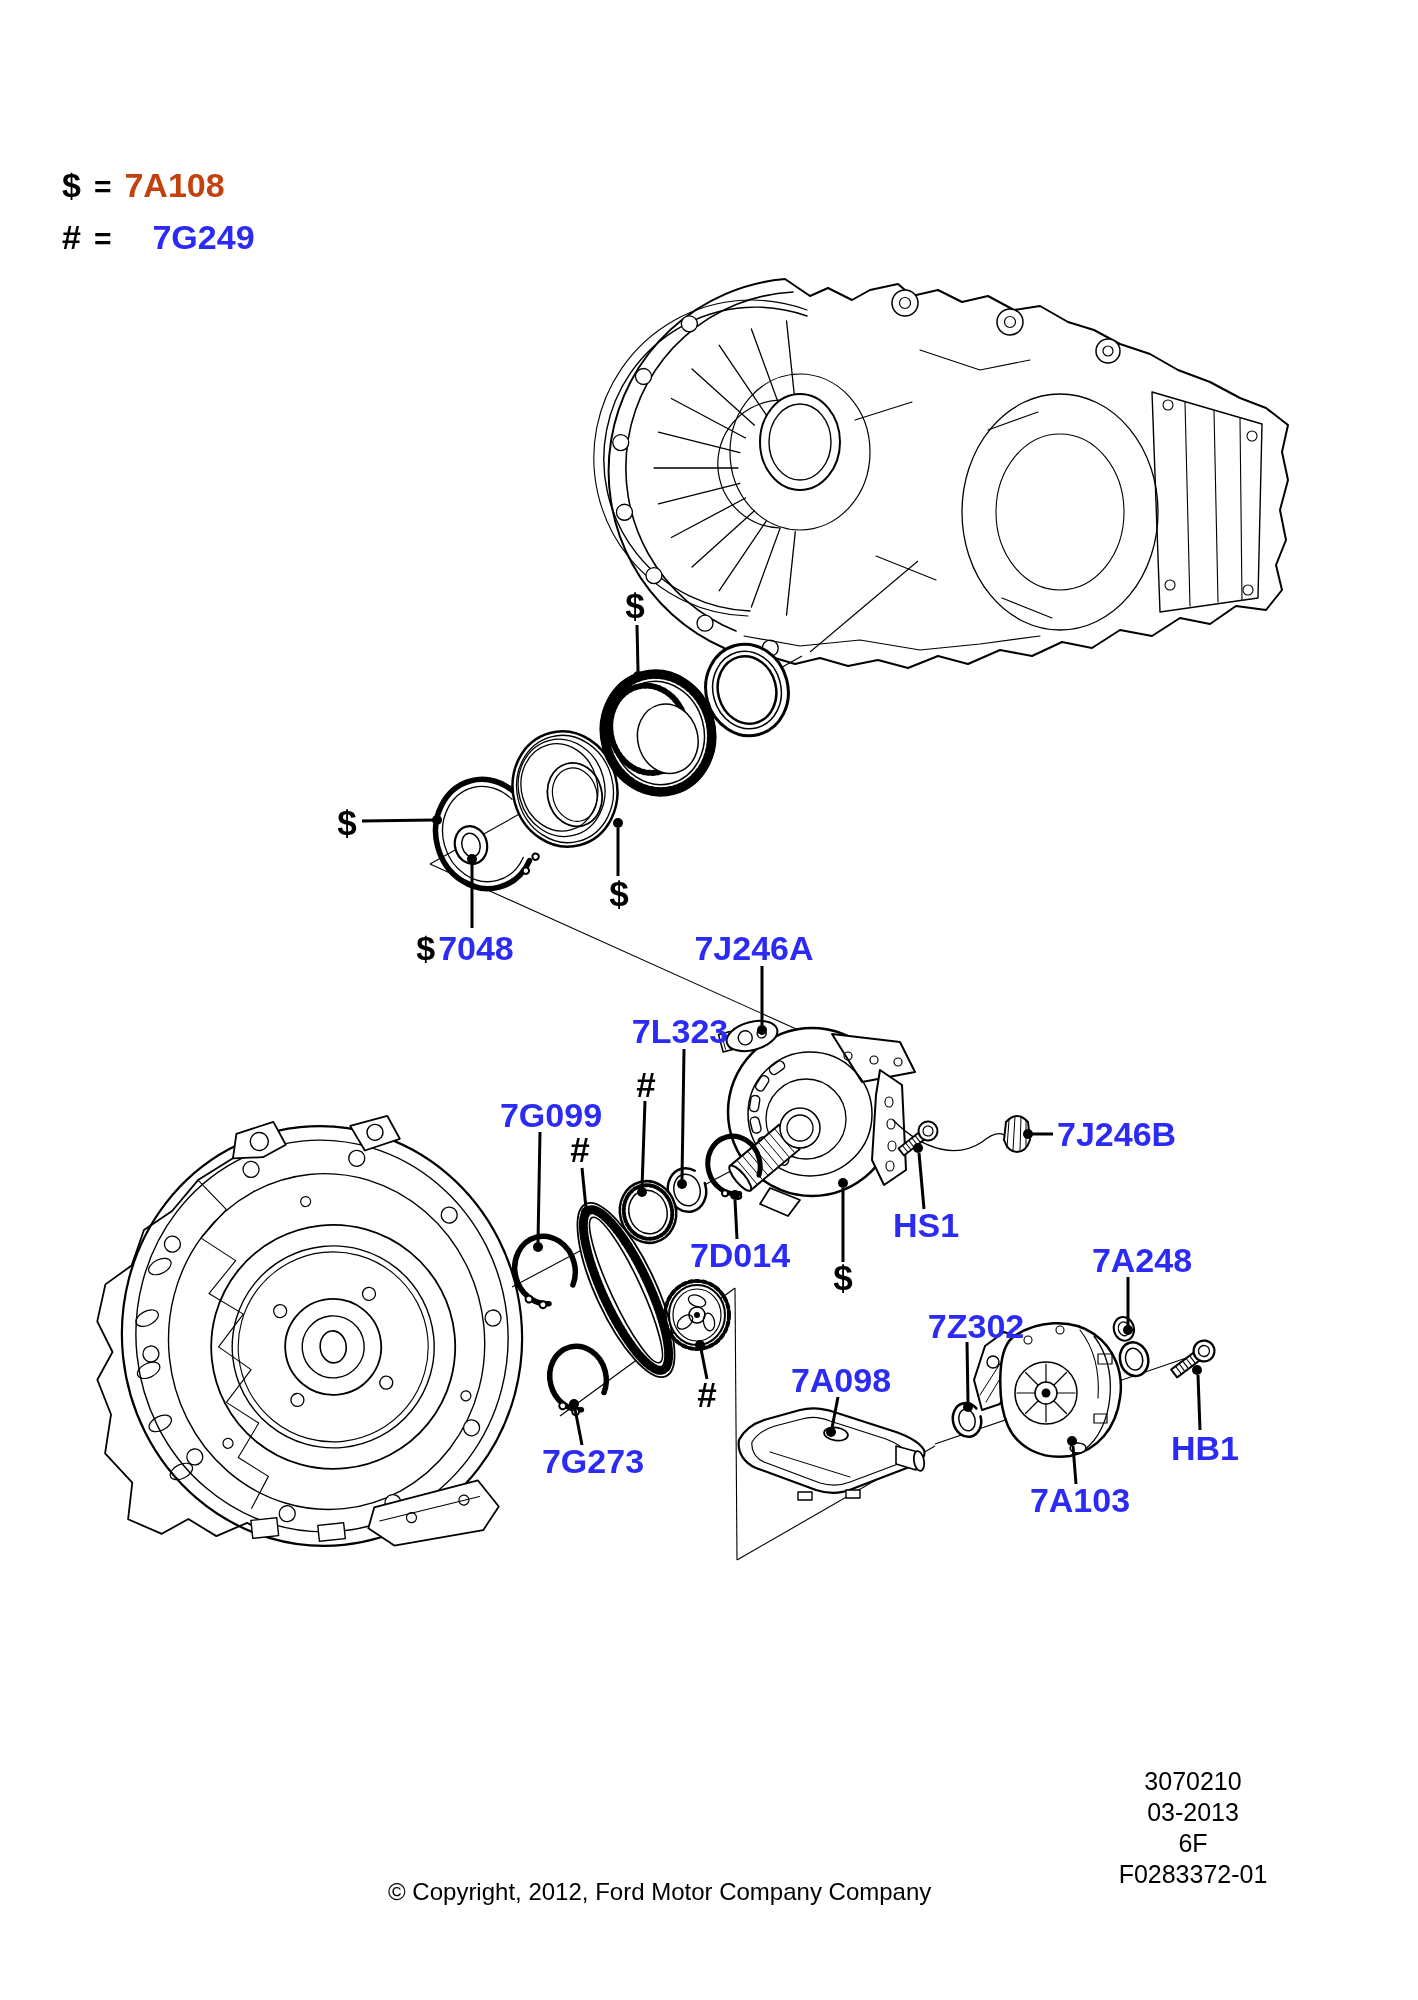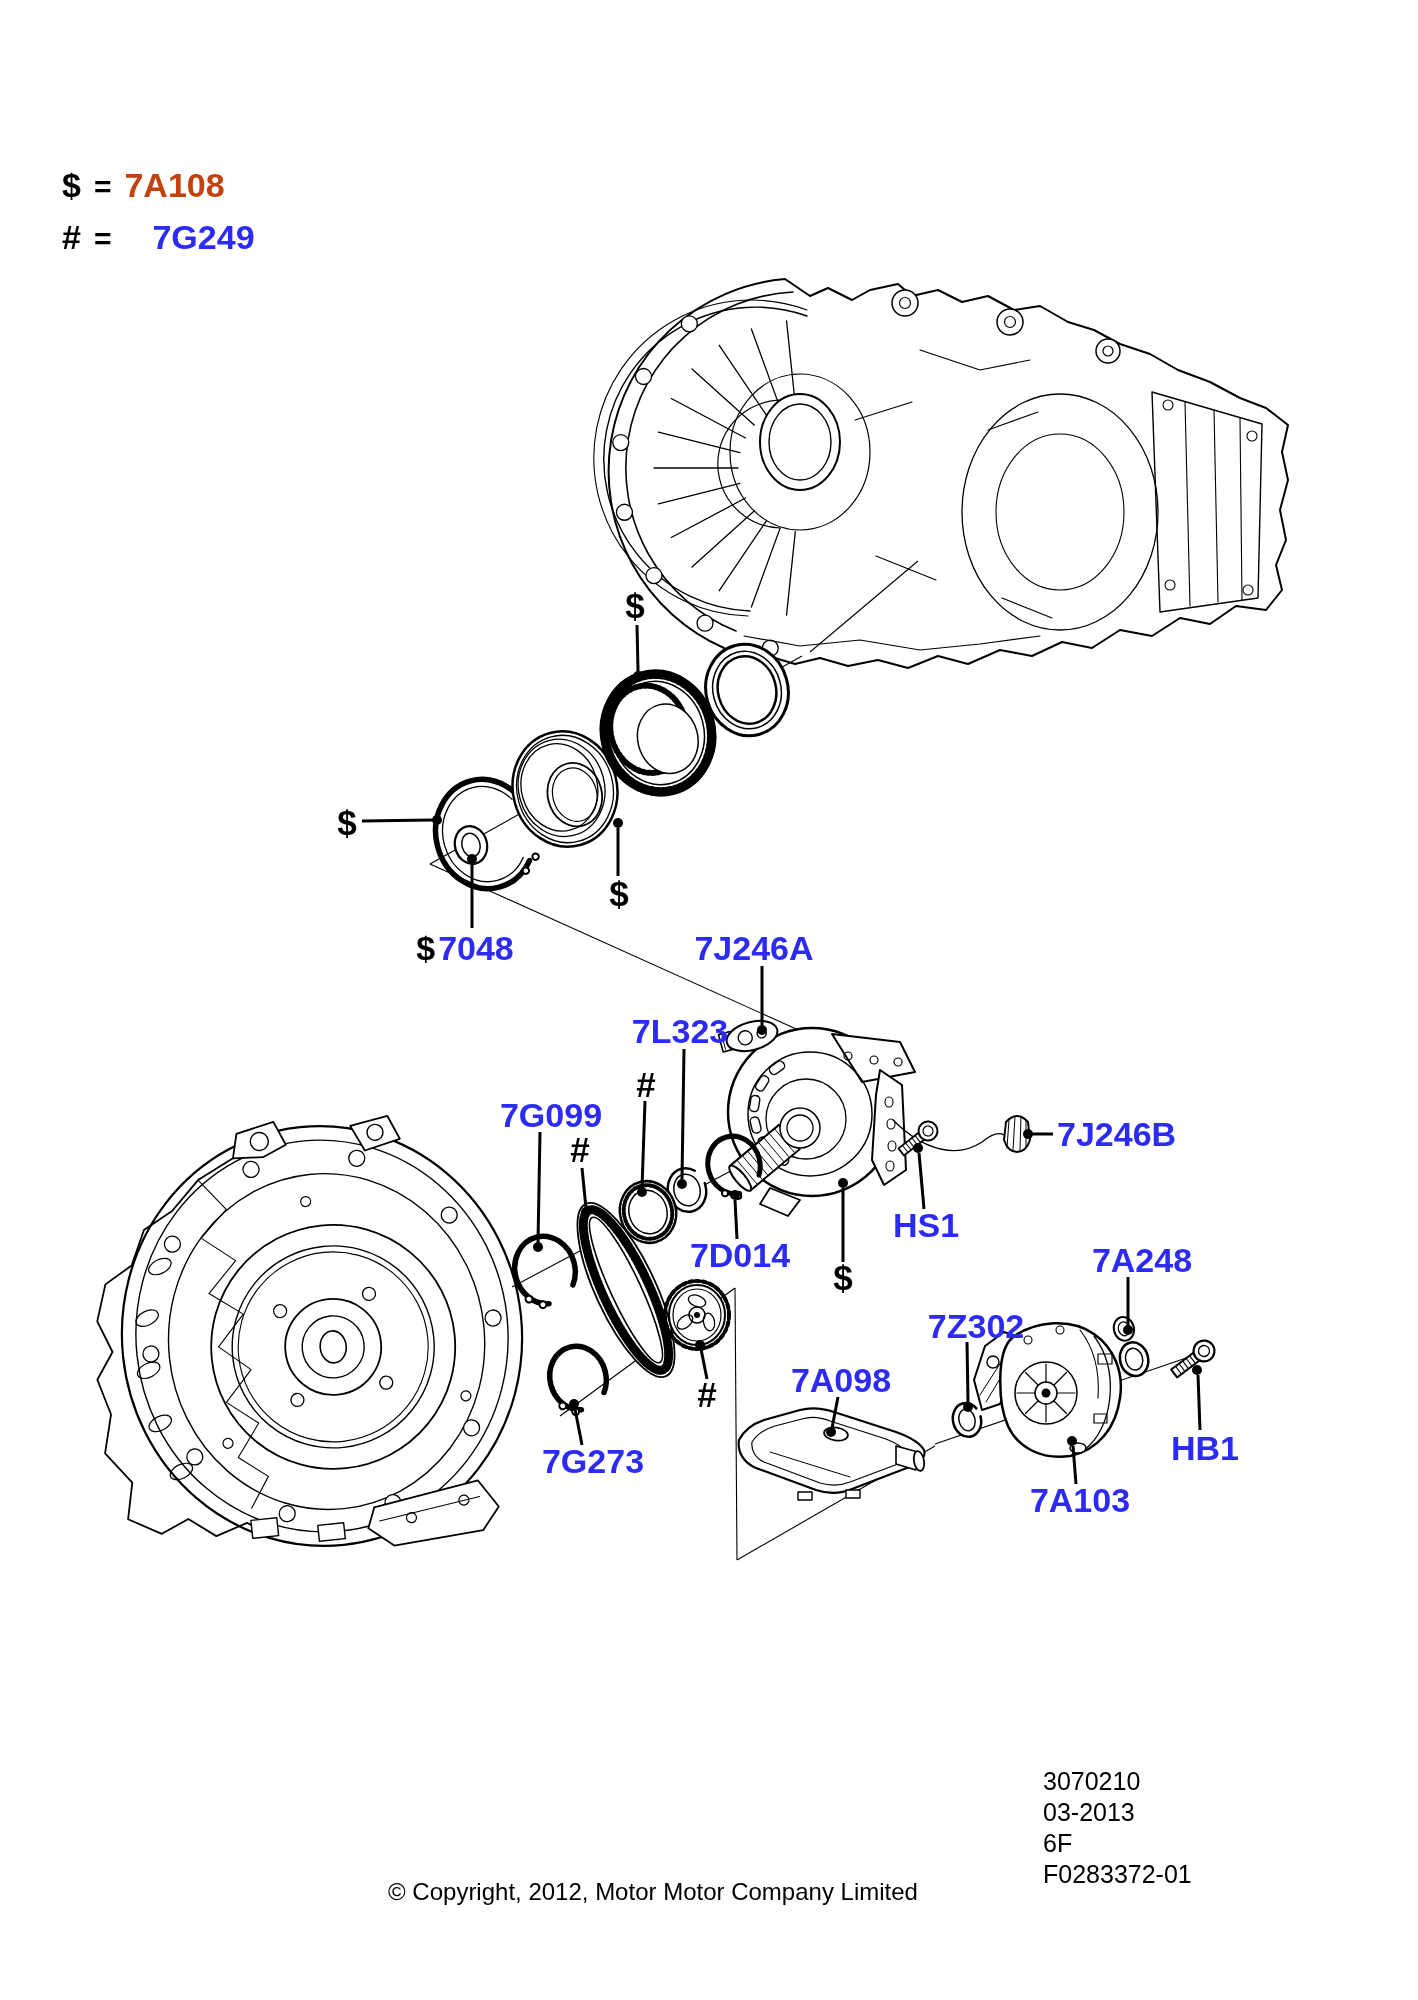--- a/index.html
+++ b/index.html
@@ -6,21 +6,21 @@
   body{width:1418px;height:2000px;position:relative;background:#fff;overflow:hidden;
        font-family:"Liberation Sans",sans-serif;color:#000;}
   .abs{position:absolute;}
   #legend{left:62px;top:166px;}
   .legend-row{display:flex;align-items:baseline;gap:13px;font-size:34px;font-weight:bold;height:52px;}
   .legend-symbol{color:#000;}
   .legend-eq{color:#000;font-size:30px;}
   #art{left:0;top:0;}
   .part-label{font-family:"Liberation Sans",sans-serif;font-size:34px;font-weight:bold;}
   .symbol-marker{font-family:"Liberation Sans",sans-serif;font-size:35px;font-weight:bold;}
-  #footer-block{left:1043px;top:1766px;width:300px;font-size:25px;line-height:31px;}
+  #footer-block{left:1043px;top:1766px;width:300px;text-align:center;font-size:25px;line-height:31px;}
   #copyright{left:388px;top:1878px;font-size:24px;}
 </style>
 </head>
 <body>
 
 <div id="legend" class="abs">
     <div class="legend-row">
       <span class="legend-symbol">$</span>
       <span class="legend-eq">=</span>
       <span class="legend-code" style="color: #c2410c;">7A108</span>
@@ -419,13 +419,13 @@
       <text x="707" y="1407" text-anchor="middle" class="symbol-marker" fill="#000">#</text>
     </g>
 </svg>
 
 <div id="footer-block" class="abs">
   <div>3070210</div>
   <div>03-2013</div>
   <div>6F</div>
   <div>F0283372-01</div>
 </div>
-<div id="copyright" class="abs">© Copyright, 2012, Motor Motor Company Limited</div>
+<div id="copyright" class="abs">© Copyright, 2012, Ford Motor Company Company</div>
 
 </body></html>

